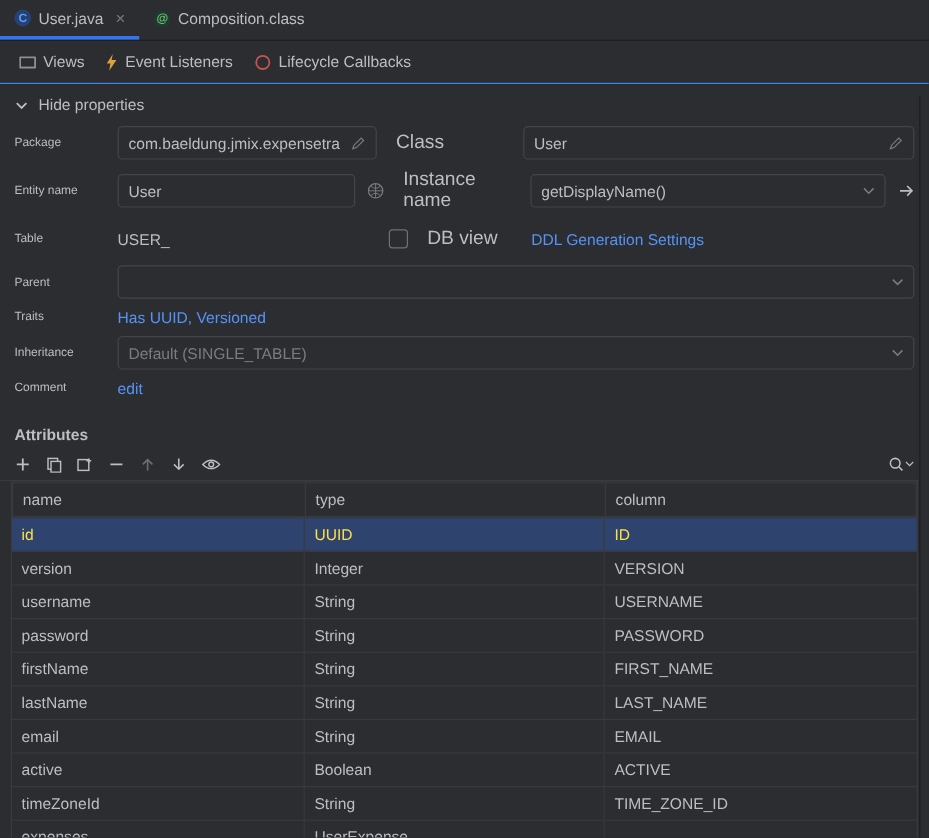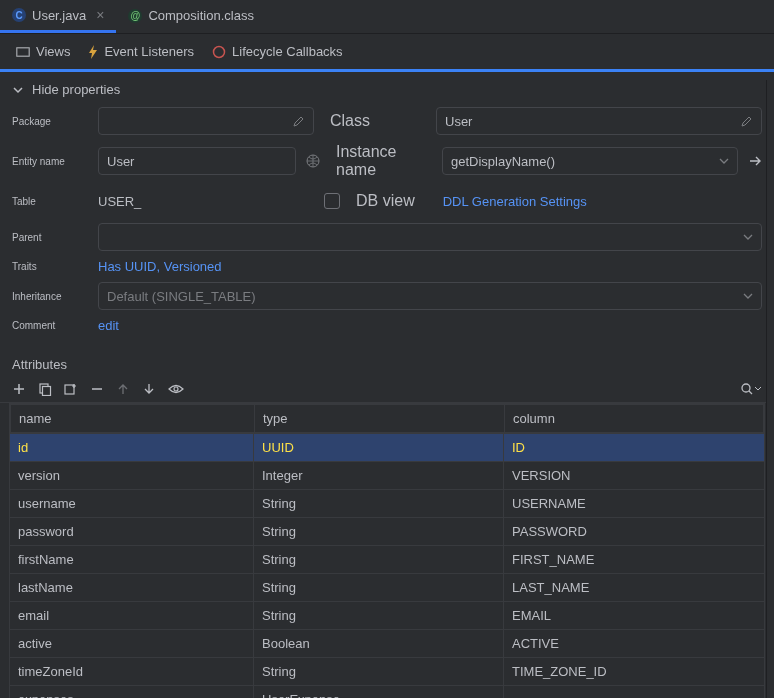--- a/index.html
+++ b/index.html
@@ -27,21 +27,21 @@
     border-bottom: 2px solid transparent;
     cursor: pointer;
   }
   .tab.active { border-bottom: 3px solid #3574f0; }
   .tab .circ { width: 14px; height: 14px; border-radius: 50%; display:inline-flex; align-items:center; justify-content:center; font-size:10px; font-weight:700; }
   .tab .close { color: #7a7c80; font-size: 14px; margin-left: 4px; }
   .subtabs {
     display: flex;
     gap: 18px;
     padding: 10px 16px;
-    border-bottom: 3px solid #3b82f6;
+    border-bottom: 1px solid #3b82f6;
     align-items: center;
   }
   .subtab { display: flex; align-items: center; gap: 6px; cursor: pointer; }
   .icon { display:inline-flex; align-items:center; justify-content:center; }
   .collapse-row {
     display: flex;
     align-items: center;
     gap: 8px;
     padding: 10px 12px;
   }
@@ -60,21 +60,21 @@
     padding: 0 8px;
     color: #bcbec4;
     position: relative;
   }
   .field.simple { border: none; background: transparent; padding: 0; }
   .field .pencil { position: absolute; right: 8px; color: #7a7c80; }
   .field .drop { position: absolute; right: 8px; color: #7a7c80; }
   .link { color: #5693f5; cursor: pointer; }
   .muted-opt { color: #7a7c80; }
   .cb { width: 16px; height: 16px; border: 1px solid #6e7076; border-radius: 3px; display:inline-block; }
-  .attr-header { padding: 6px 12px 4px 12px; font-weight: 400; }
+  .attr-header { padding: 6px 12px 4px 12px; font-weight: 700; }
   .toolbar {
     display: flex;
     align-items: center;
     gap: 12px;
     padding: 6px 12px;
     border-bottom: 1px solid #383a3e;
   }
   .toolbar .right { margin-left: auto; display:flex; align-items:center; gap:4px;}
   .tbl { width: calc(100% - 18px); margin: 0 9px; border: 1px solid #383a3e; }
   .thead, .trow { display: grid; grid-template-columns: 244px 250px 1fr; }
@@ -144,20 +144,21 @@
       </svg>
   </span>
   <span>Hide properties</span>
 </div>
 
 <div class="form">
 
   <div class="row">
     <div class="lbl">Package</div>
     <div class="field" style="width:216px;">
+      <span>com.baeldung.jmix.expensetra</span>
       <span class="pencil">
         <svg width="12" height="12" viewBox="0 0 12 12">
             <path d="M1 11 L2 8 L8 2 L10 4 L4 10 Z" fill="none" stroke="#7a7c80" stroke-width="1"></path>
           </svg>
       </span>
     </div>
     <div class="lbl2" style="width:90px;">Class</div>
     <div class="field" style="flex:1;">
       <span>User</span>
       <span class="pencil">

